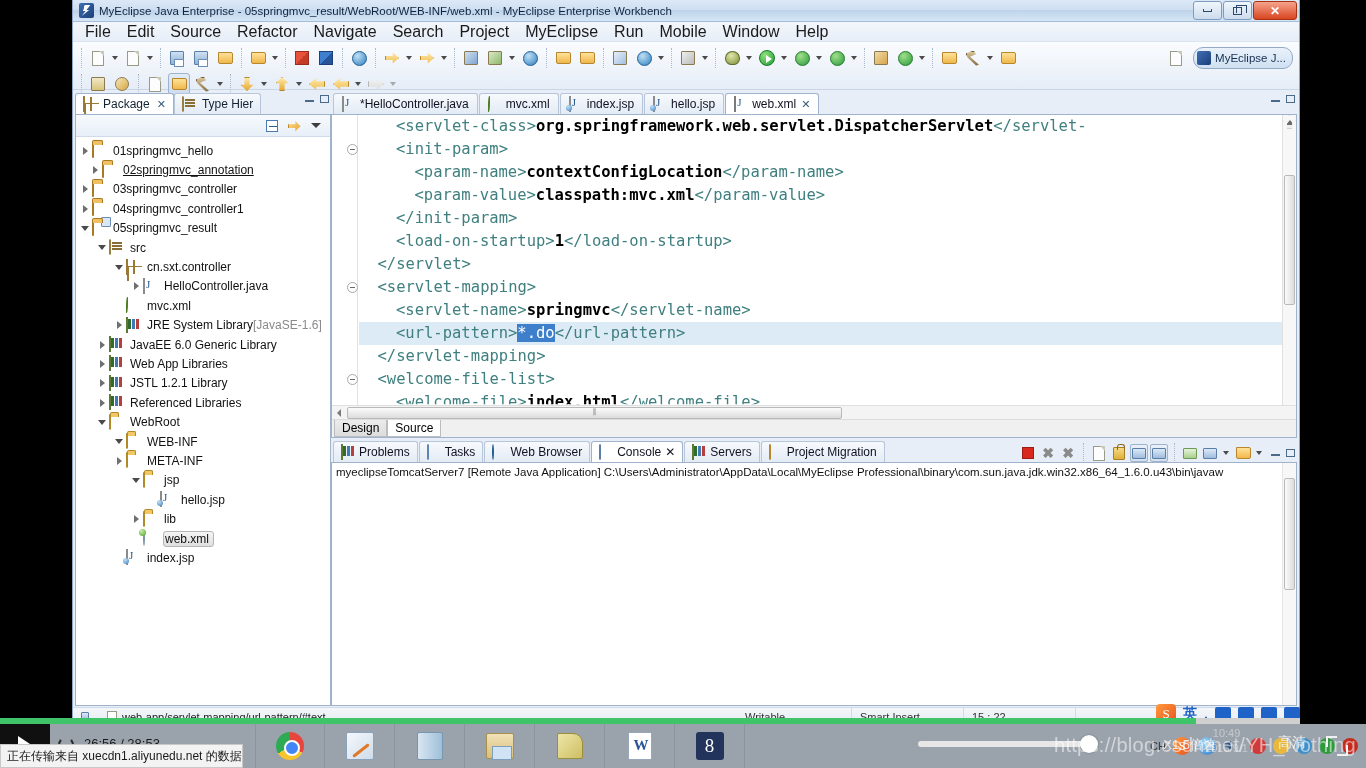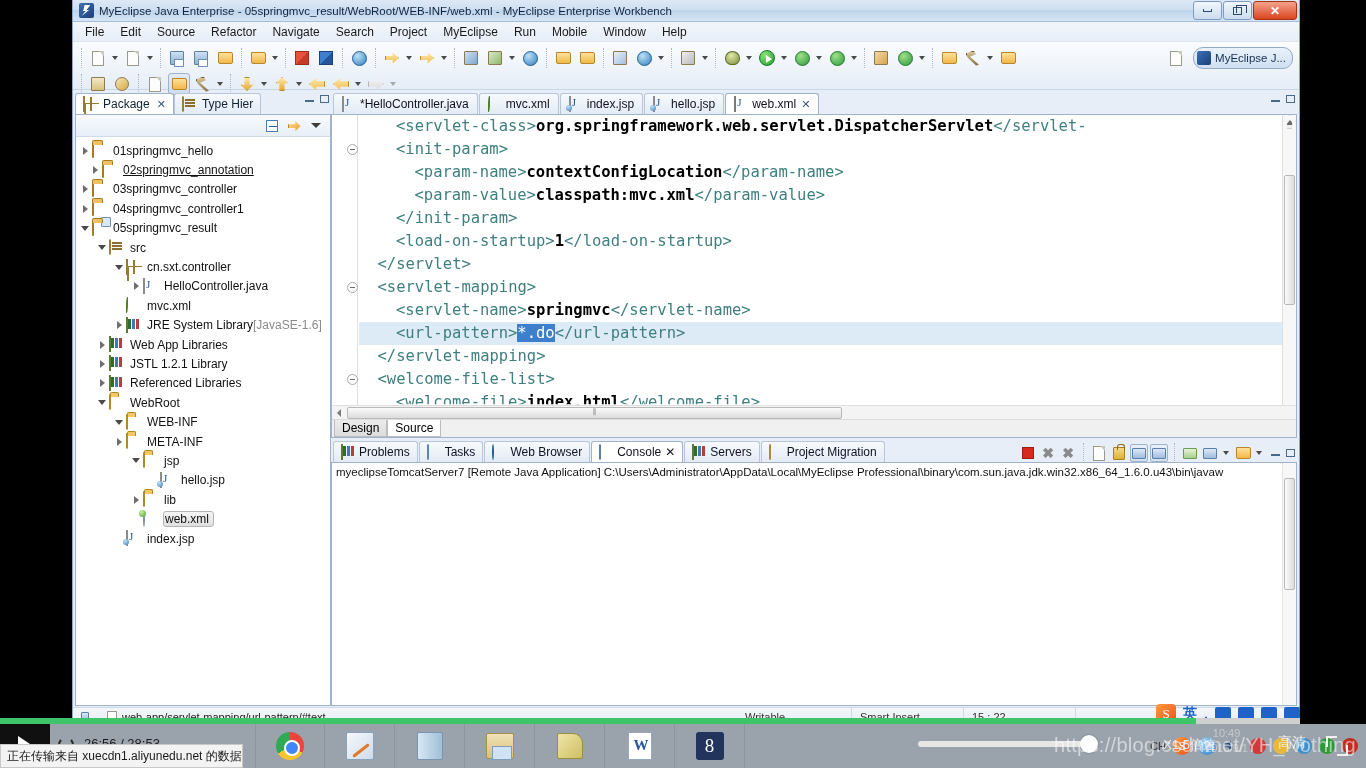--- a/index.html
+++ b/index.html
@@ -51,21 +51,21 @@
   .wb .glyph-min{width:9px;height:3px;border:1px solid #2d4a6b;border-top:none;}
   .wb .glyph-max{width:9px;height:8px;border:1px solid #2d4a6b;position:relative;}
   .wb .glyph-max:before{content:"";position:absolute;left:2px;top:-3px;width:9px;height:7px;border:1px solid #2d4a6b;border-bottom:none;}
 
   
   #menubar{
     height:20px;display:flex;align-items:center;padding-left:4px;
     background:linear-gradient(to bottom,#f2f6fb,#e7eef8);
     border-bottom:1px solid #dbe4ef;
   }
-  #menubar .mi{padding:2px 8px;font-size:12px;color:#1a1a1a;cursor:default;}
+  #menubar .mi{padding:2px 8px;font-size:16px;color:#1a1a1a;cursor:default;}
 
   
   #toolbar{
     height:48px;position:relative;
     background:linear-gradient(to bottom,#fafcfe 0%,#eef3fa 60%,#e6edf7 100%);
     border-bottom:1px solid #c9d6e6;
     padding:3px 4px 0 4px;
     display:flex;align-items:flex-start;
   }
   .tbrow{display:flex;align-items:center;height:26px;}
@@ -593,20 +593,27 @@
               </span>
               <span class="ticon"><span class="ic-lib"></span></span>
               <span>JRE System Library</span>
               <span class="tdim"> [JavaSE-1.6]</span>
             </div>
             <div class="trow" style="padding-left: 19px;">
               <span class="tw">
                 <i class="tri-r"></i>
               </span>
               <span class="ticon"><span class="ic-lib"></span></span>
+              <span>JavaEE 6.0 Generic Library</span>
+            </div>
+            <div class="trow" style="padding-left: 19px;">
+              <span class="tw">
+                <i class="tri-r"></i>
+              </span>
+              <span class="ticon"><span class="ic-lib"></span></span>
               <span>Web App Libraries</span>
             </div>
             <div class="trow" style="padding-left: 19px;">
               <span class="tw">
                 <i class="tri-r"></i>
               </span>
               <span class="ticon"><span class="ic-lib"></span></span>
               <span>JSTL 1.2.1 Library</span>
             </div>
             <div class="trow" style="padding-left: 19px;">

